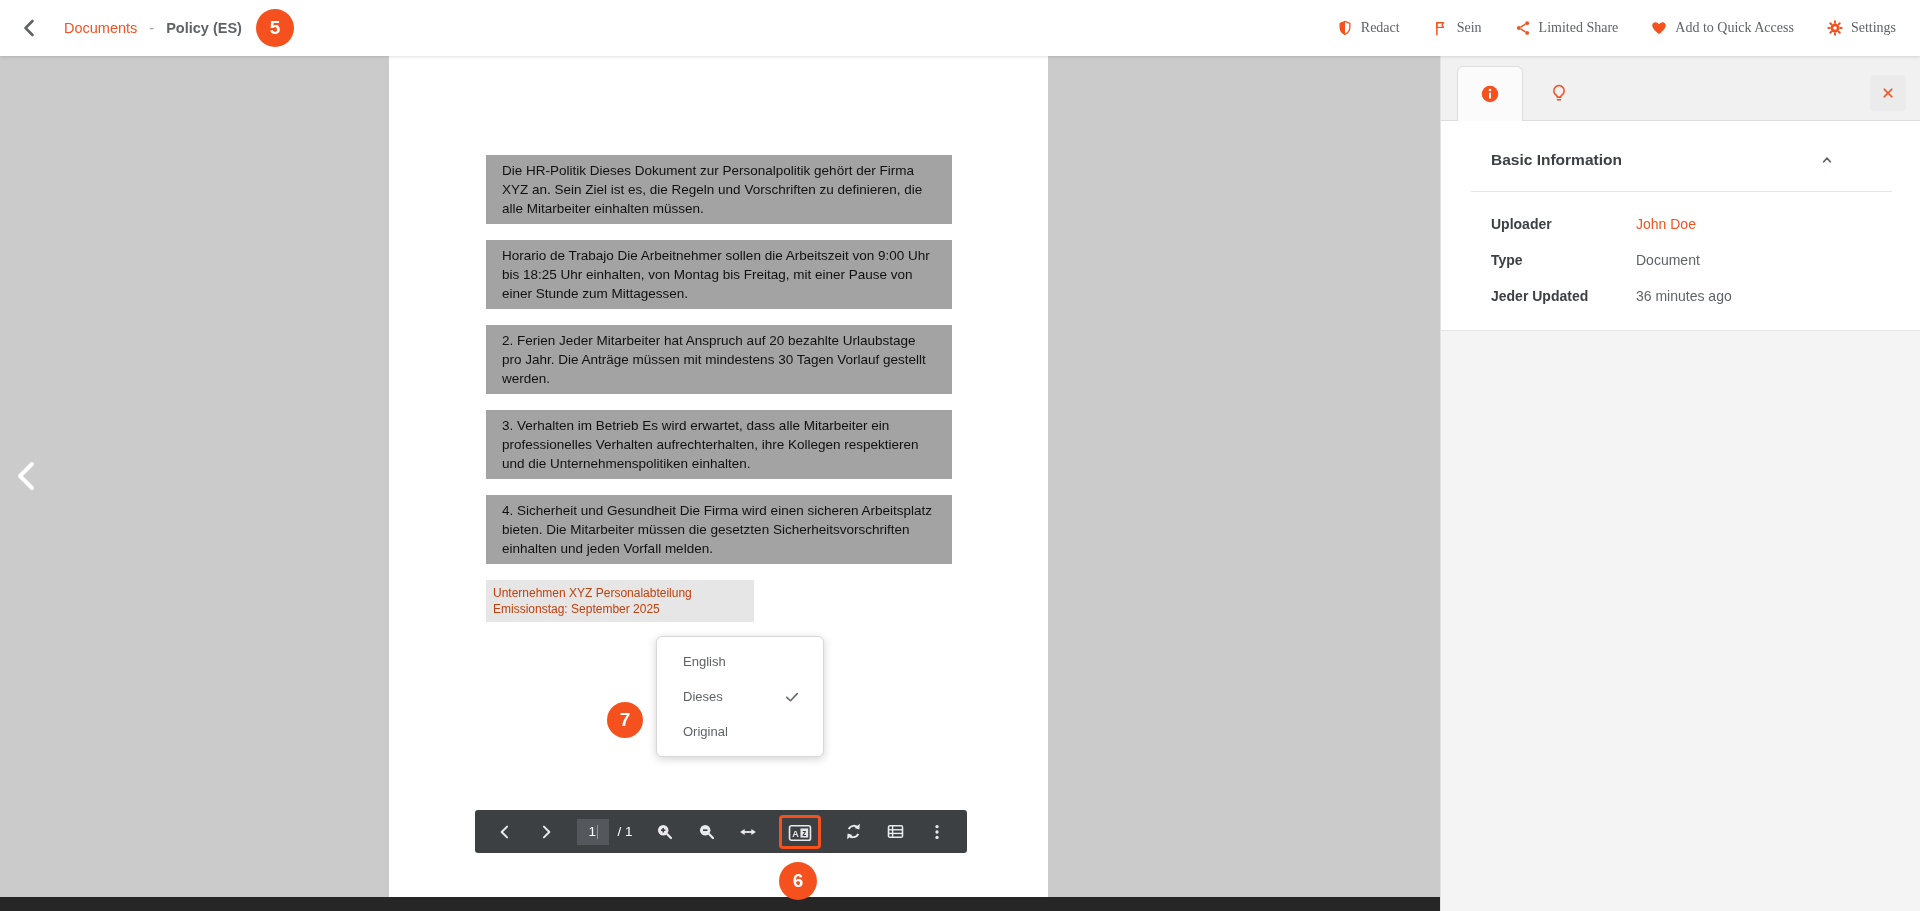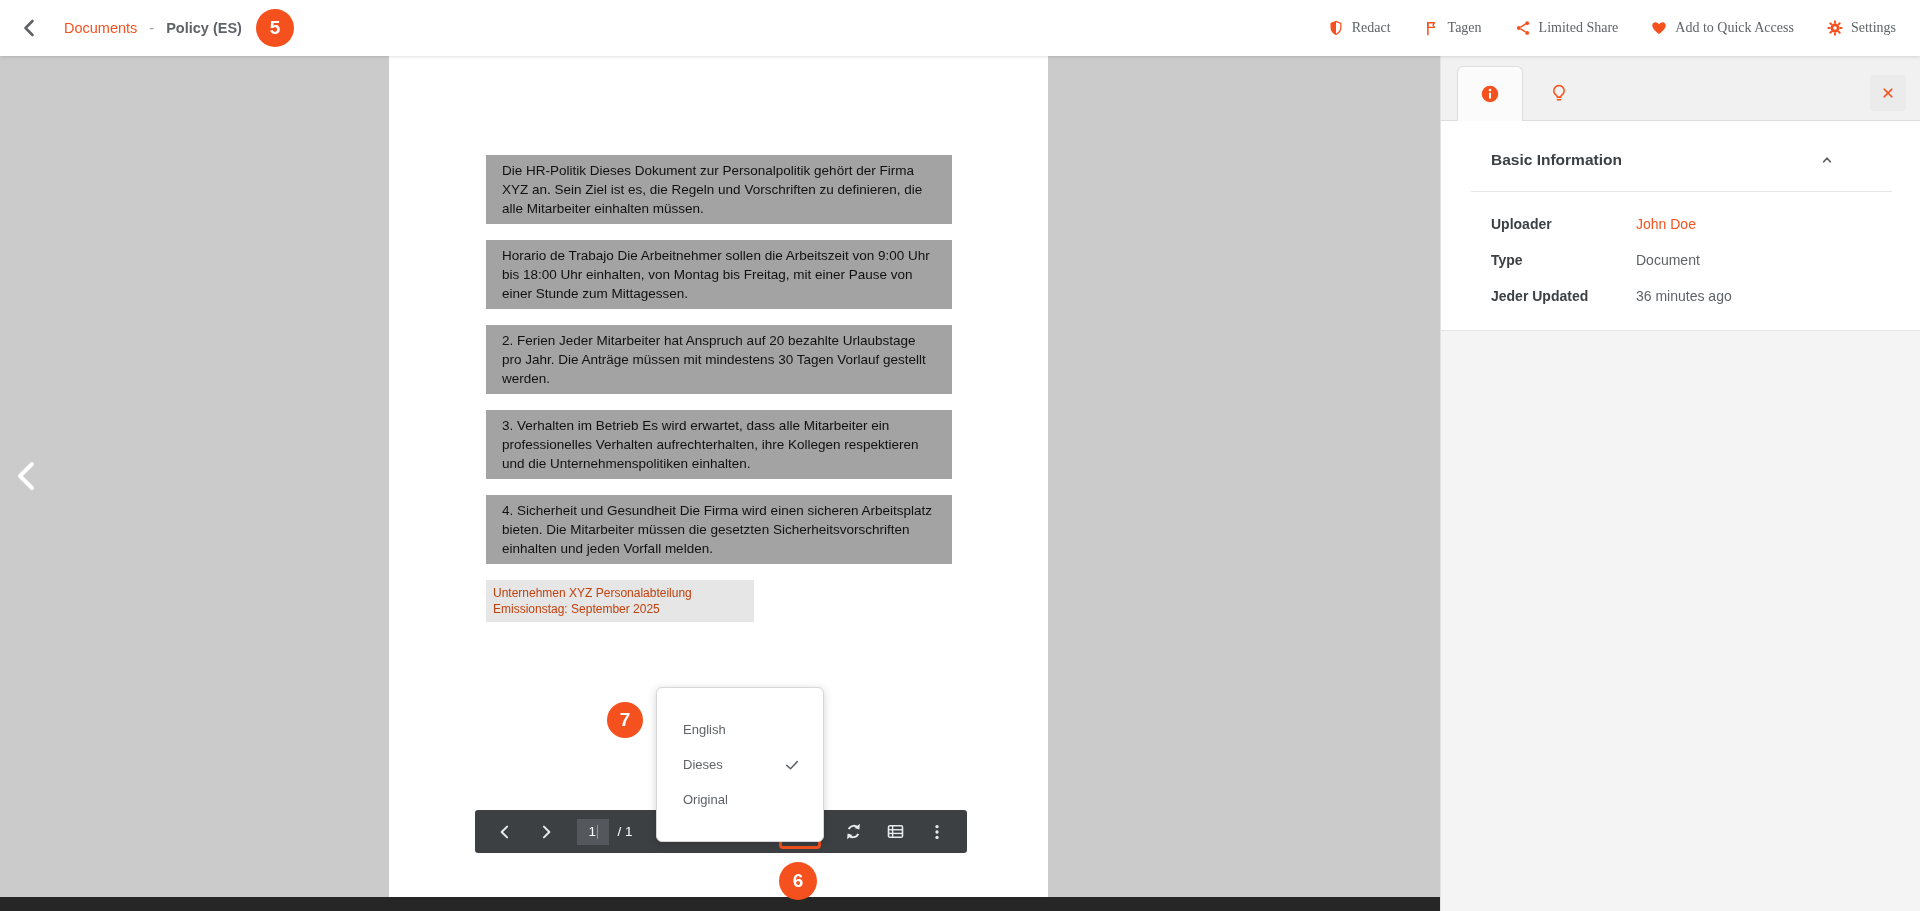--- a/index.html
+++ b/index.html
@@ -22,22 +22,22 @@
   
   .viewer { position:absolute; left:0; top:56px; width:1440px; height:855px; background:#cbcbcb; overflow:hidden; }
   .page { position:absolute; left:389px; top:0; width:659px; height:841px; background:#fff; }
   .doc-body { position:absolute; left:97px; top:99px; width:466px; }
   .para { background:#a3a3a3; color:#111; font-size:13.5px; line-height:19px; padding:6px 16px; margin-bottom:16px; }
   .doc-footer { background:#e6e6e6; color:#c2410c; font-size:12px; line-height:16px; padding:5px 7px; width:268px; margin-top:11px; }
   .viewer-collapse { position:absolute; left:10px; top:398px; width:36px; height:44px; display:flex; align-items:center; cursor:pointer; }
   .bottombar { position:absolute; left:0; bottom:0; width:1440px; height:14px; background:#262626; }
 
   
-  .lang-menu { position:absolute; left:656px; top:631px; width:168px; background:#fff; border:1px solid #d8d8d8;
-               border-radius:6px; box-shadow:0 2px 8px rgba(0,0,0,.18); padding:24px 0; z-index:20; }
+  .lang-menu { position:absolute; left:656px; top:580px; width:168px; background:#fff; border:1px solid #d8d8d8;
+               border-radius:6px; box-shadow:0 2px 8px rgba(0,0,0,.18); padding:7px 0; z-index:20; }
   .lang-item { height:35px; display:flex; align-items:center; padding:0 22px 0 26px; font-size:13px; color:#5f6368; cursor:pointer; }
   .lang-item .chk { margin-left:auto; display:flex; color:#5f6368; }
   .badge-7 { position:absolute; left:607px; top:646px; width:36px; height:36px; font-size:19px; z-index:25; }
 
   
   .pdf-toolbar { position:absolute; left:475px; top:754px; width:492px; height:43px; background:#3d4043; border-radius:3px;
                  display:flex; align-items:center; justify-content:space-between; padding:0 20px; color:#e8eaed; z-index:15; }
   .tbtn { display:flex; align-items:center; justify-content:center; cursor:pointer; }
   .page-group { display:flex; align-items:center; gap:8px; font-size:13.5px; color:#fff; }
   .page-box { width:32px; height:26px; background:#54575b; display:flex; align-items:center; justify-content:center; gap:1px; }
@@ -94,21 +94,21 @@
       </span>
       <span>Redact</span>
     </div>
     <div class="tb-action">
       <span class="ic">
         <svg width="18" height="18" viewBox="0 0 24 24">
             <path d="M6.5 21V4.5" stroke="currentColor" stroke-width="2" stroke-linecap="round"></path>
             <path d="M6.5 5h8.8l-2 3.1 2 3.1H6.5Z" fill="none" stroke="currentColor" stroke-width="1.7" stroke-linejoin="round"></path>
           </svg>
       </span>
-      <span>Tagen</span>
+      <span>Sein</span>
     </div>
     <div class="tb-action">
       <span class="ic">
         <svg width="18" height="18" viewBox="0 0 24 24" fill="currentColor">
             <circle cx="17.5" cy="5.5" r="2.6"></circle>
             <circle cx="6.5" cy="12" r="2.6"></circle>
             <circle cx="17.5" cy="18.5" r="2.6"></circle>
             <line x1="8.8" y1="10.9" x2="15.2" y2="6.9" stroke="currentColor" stroke-width="2"></line>
             <line x1="8.8" y1="13.1" x2="15.2" y2="17.1" stroke="currentColor" stroke-width="2"></line>
           </svg>
@@ -151,21 +151,21 @@
     <span>
       <svg width="34" height="40" viewBox="0 0 34 40">
           <polyline points="22 8 10 20 22 32" fill="none" stroke="#ffffff" stroke-width="4" stroke-linecap="round" stroke-linejoin="round"></polyline>
         </svg>
     </span>
   </div>
 
   <div class="page">
     <div class="doc-body">
       <div class="para">Die HR-Politik Dieses Dokument zur Personalpolitik gehört der Firma XYZ an. Sein Ziel ist es, die Regeln und Vorschriften zu definieren, die alle Mitarbeiter einhalten müssen.</div>
-      <div class="para">Horario de Trabajo Die Arbeitnehmer sollen die Arbeitszeit von 9:00 Uhr bis 18:00 Uhr einhalten, von Montag bis Freitag, mit einer Pause von einer Stunde zum Mittagessen.</div>
+      <div class="para">Horario de Trabajo Die Arbeitnehmer sollen die Arbeitszeit von 9:00 Uhr bis 18:25 Uhr einhalten, von Montag bis Freitag, mit einer Pause von einer Stunde zum Mittagessen.</div>
       <div class="para">2. Ferien Jeder Mitarbeiter hat Anspruch auf 20 bezahlte Urlaubstage pro Jahr. Die Anträge müssen mit mindestens 30 Tagen Vorlauf gestellt werden.</div>
       <div class="para">3. Verhalten im Betrieb Es wird erwartet, dass alle Mitarbeiter ein professionelles Verhalten aufrechterhalten, ihre Kollegen respektieren und die Unternehmenspolitiken einhalten.</div>
       <div class="para">4. Sicherheit und Gesundheit Die Firma wird einen sicheren Arbeitsplatz bieten. Die Mitarbeiter müssen die gesetzten Sicherheitsvorschriften einhalten und jeden Vorfall melden.</div>
       <div class="doc-footer">Unternehmen XYZ Personalabteilung Emissionstag: September 2025</div>
     </div>
   </div>
 
   <div class="lang-menu">
     <div class="lang-item">
       <span>English</span>

